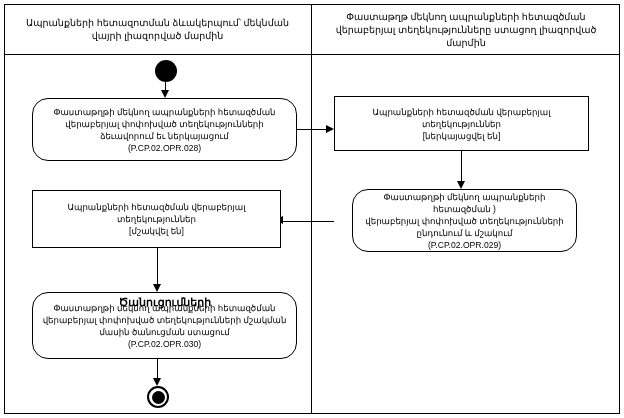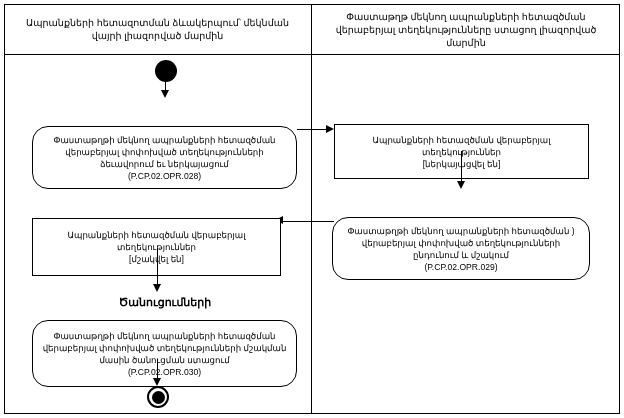--- a/index.html
+++ b/index.html
@@ -65,21 +65,20 @@
     border: 1px solid #000000;
     background: #ffffff;
     display: flex;
     align-items: center;
     justify-content: flex-start;
     text-align: center;
     font-size: 8.6px;
     line-height: 12px;
     color: #000000;
     padding: 2px 6px;
-    margin-top: 28px;
   }
   .node.rounded {
     border-radius: 16px;
   }
   .node span {
     display: block;
     width: 100%;
     white-space: pre-line;
   }
 
@@ -169,21 +168,21 @@
   <div class="arrow arrow-right" style="left:326px; top:125px;"></div>
 
   <div class="node" style="left:334px; top:96px; width:255px; height:55px;">
     <span>Ապրանքների հետազծման վերաբերյալ տեղեկություններ
 [ներկայացվել են]</span>
   </div>
 
   <div class="line v-line" style="left:461px; top:151px; height:32px;"></div>
   <div class="arrow arrow-down" style="left:457px; top:181px;"></div>
 
-  <div class="node rounded" style="left:332px; top:189px; width:258px; height:63px;">
+  <div class="node rounded" style="left:352px; top:189px; width:225px; height:63px;">
     <span>Փաստաթղթի մեկնող ապրանքների հետազծման  )
 վերաբերյալ փոփոխված տեղեկությունների ընդունում և մշակում
 (P.CP.02.OPR.029)</span>
   </div>
 
   <div class="line h-line" style="left:281px; top:221px; width:53px;"></div>
   <div class="arrow arrow-left" style="left:275px; top:216px;"></div>
 
   <div class="node" style="left:32px; top:190px; width:249px; height:58px;">
     <span>Ապրանքների հետազծման վերաբերյալ տեղեկություններ

